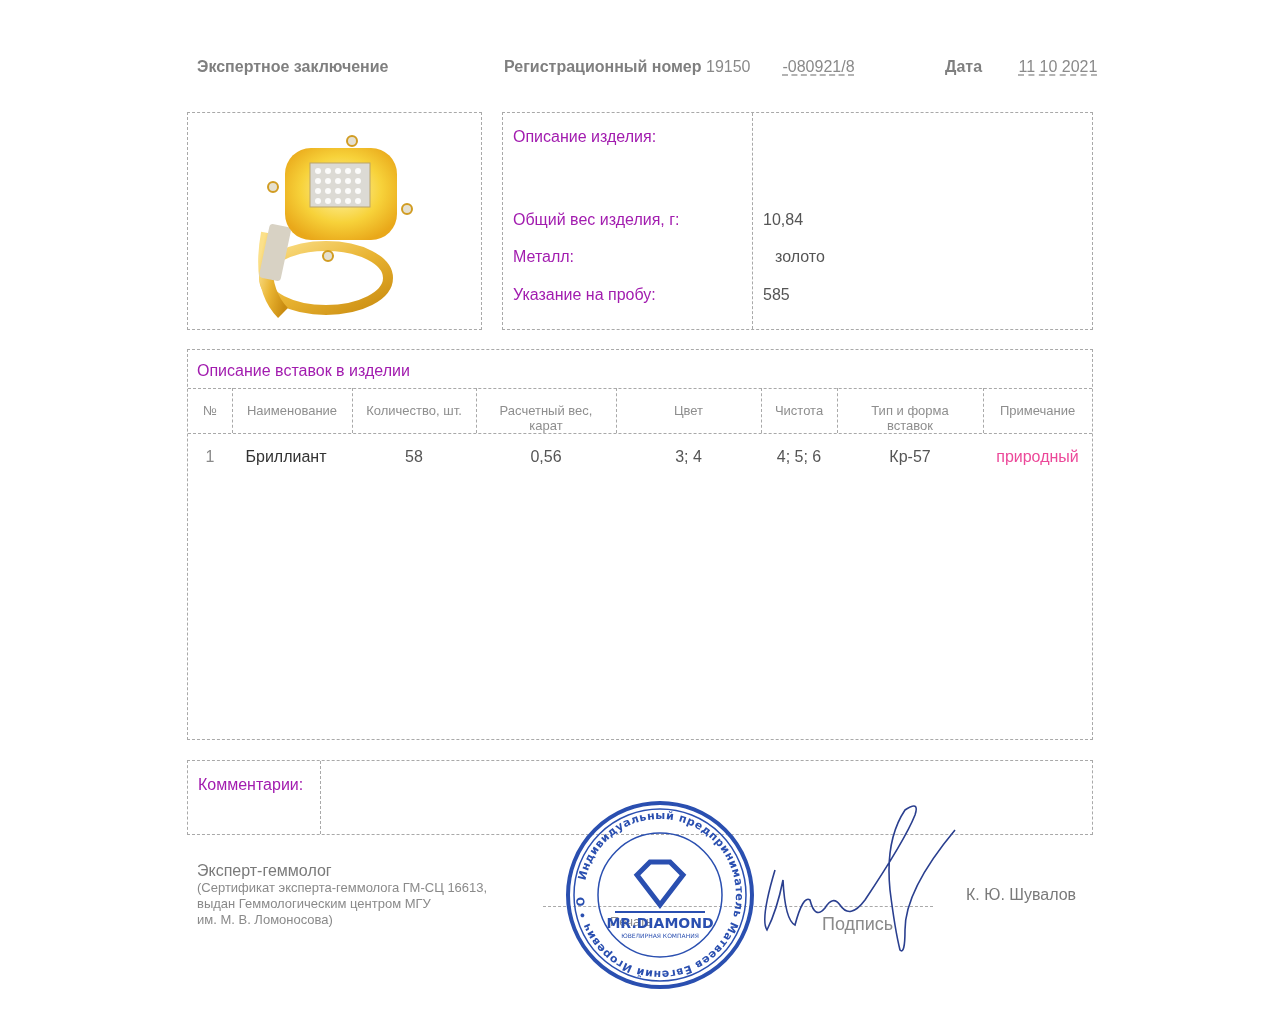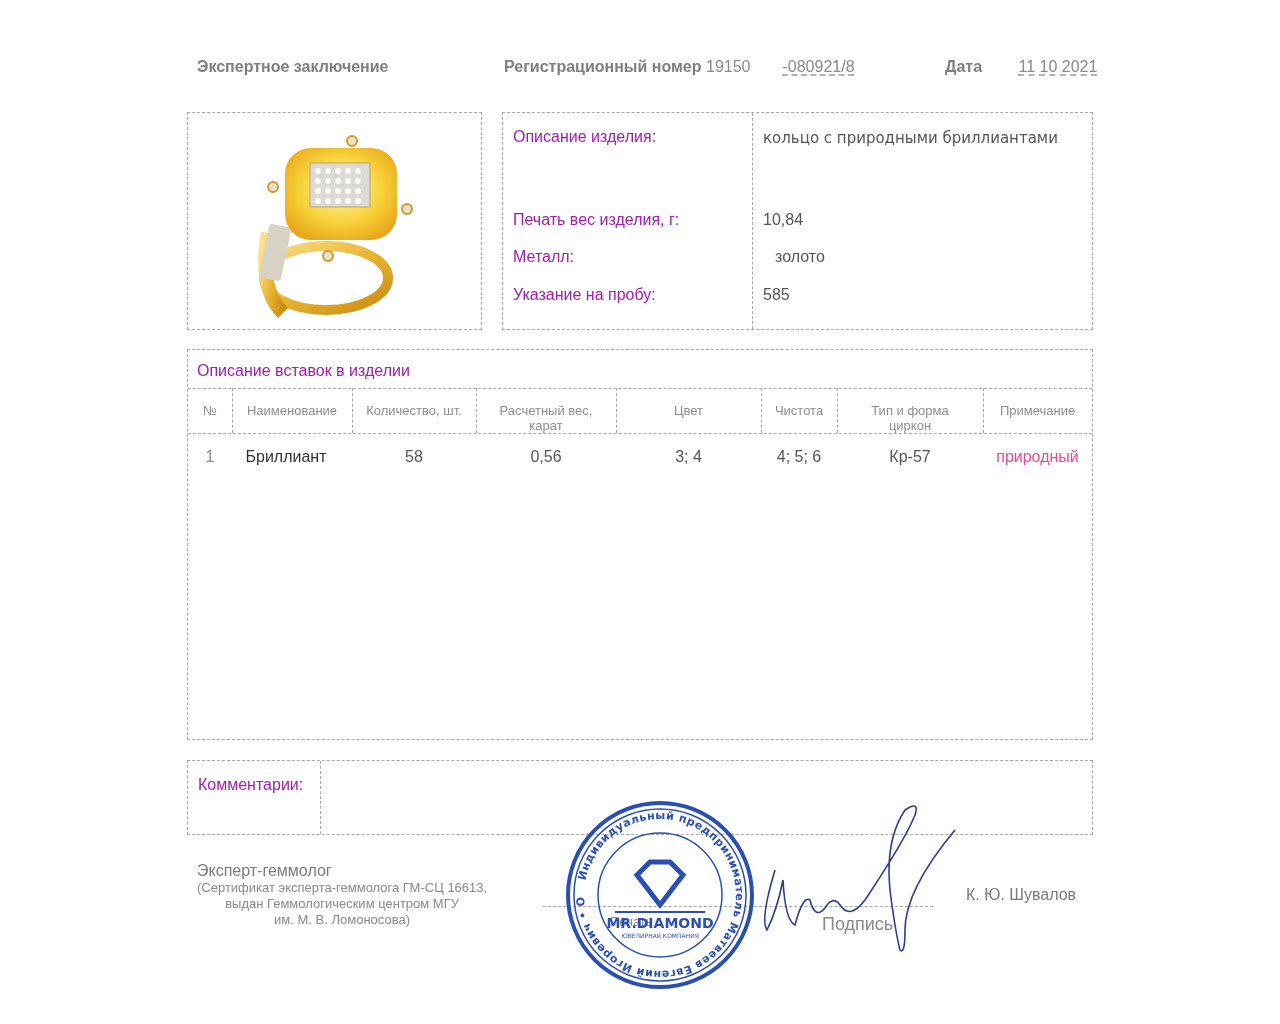--- a/index.html
+++ b/index.html
@@ -74,22 +74,21 @@
     <circle cx="164" cy="28" r="5" fill="#e5e0d0" stroke="#d19c22" stroke-width="2"></circle>
     <circle cx="85" cy="74" r="5" fill="#e5e0d0" stroke="#d19c22" stroke-width="2"></circle>
     <circle cx="219" cy="96" r="5" fill="#e5e0d0" stroke="#d19c22" stroke-width="2"></circle>
     <circle cx="140" cy="143" r="5" fill="#e5e0d0" stroke="#d19c22" stroke-width="2"></circle>
   </svg>
 </div>
 
 <div class="abs dash" style="left:502px; top:112px; width:591px; height:218px;">
   <div class="vline" style="left:249px; top:0; height:216px;"></div>
   <div class="abs lbl" style="left:10px; top:15px;">Описание изделия:</div>
-  <div class="abs val2" style="left:260px; top:16px; font-family:'DejaVu Sans', sans-serif; font-size:15px;">кольцо с природными бриллиантами</div>
-  <div class="abs lbl" style="left:10px; top:98px;">Печать вес изделия, г:</div>
+  <div class="abs lbl" style="left:10px; top:98px;">Общий вес изделия, г:</div>
   <div class="abs val2" style="left:260px; top:98px;">10,84</div>
   <div class="abs lbl" style="left:10px; top:135px;">Металл:</div>
   <div class="abs val2" style="left:260px; top:135px;margin-left:12px;">золото</div>
   <div class="abs lbl" style="left:10px; top:173px;">Указание на пробу:</div>
   <div class="abs val2" style="left:260px; top:173px;">585</div>
 </div>
 
 <div class="abs dash" style="left:187px; top:349px; width:906px; height:391px;">
   <div class="abs lbl" style="left:9px; top:12px; font-size:16px;">Описание вставок в изделии</div>
   <div class="hline" style="left:0; top:38px; width:904px;"></div>
@@ -101,42 +100,42 @@
   <div class="vline" style="left:573px; top:38px; height:45px;"></div>
   <div class="vline" style="left:649px; top:38px; height:45px;"></div>
   <div class="vline" style="left:795px; top:38px; height:45px;"></div>
 
   <div class="abs th" style="left:0; width:44px; top:53px;">№</div>
   <div class="abs th" style="left:44px; width:120px; top:53px;">Наименование</div>
   <div class="abs th" style="left:164px; width:124px; top:53px;">Количество, шт.</div>
   <div class="abs th" style="left:300px; width:116px; top:53px;">Расчетный вес, карат</div>
   <div class="abs th" style="left:428px; width:145px; top:53px;">Цвет</div>
   <div class="abs th" style="left:573px; width:76px; top:53px;">Чистота</div>
-  <div class="abs th" style="left:670px; width:104px; top:53px;">Тип и форма циркон</div>
+  <div class="abs th" style="left:670px; width:104px; top:53px;">Тип и форма вставок</div>
   <div class="abs th" style="left:795px; width:109px; top:53px;">Примечание</div>
 
   <div class="abs" style="left:0; top:98px; width:904px; height:22px;">
     <div class="abs td" style="left:0; width:44px; color:#8a8a8a;">1</div>
     <div class="abs td" style="left:44px; width:108px; color:#333;">Бриллиант</div>
     <div class="abs td" style="left:164px; width:124px;">58</div>
     <div class="abs td" style="left:288px; width:140px;">0,56</div>
     <div class="abs td" style="left:428px; width:145px;">3; 4</div>
     <div class="abs td" style="left:573px; width:76px;">4; 5; 6</div>
     <div class="abs td" style="left:649px; width:146px;">Кр-57</div>
     <div class="abs td" style="left:795px; width:109px; color:#ec4899;">природный</div>
   </div>
 </div>
 
 <div class="abs dash" style="left:187px; top:760px; width:906px; height:75px;">
   <div class="vline" style="left:132px; top:0; height:73px;"></div>
   <div class="abs lbl" style="left:10px; top:15px;">Комментарии:</div>
 </div>
 
 <div class="abs" style="left:197px; top:862px; font-size:16px; color:#7a7a7a;">Эксперт-геммолог</div>
-<div class="abs" style="left:197px; top:880px; font-size:13px; color:#8a8a8a; line-height:16px;text-align:center;">
+<div class="abs" style="left:197px; top:880px; font-size:13px; color:#8a8a8a; line-height:16px;">
   <div>(Сертификат эксперта-геммолога ГМ-СЦ 16613,</div>
   <div>выдан Геммологическим центром МГУ</div>
   <div>им. М. В. Ломоносова)</div>
 </div>
 
 <div class="hline" style="left:543px; top:906px; width:390px;"></div>
 <div class="abs" style="left:610px; top:914px; font-size:13px; color:#8a8a8a;">Печать</div>
 <div class="abs" style="left:822px; top:914px; font-size:18px; color:#8a8a8a;">Подпись</div>
 <div class="abs" style="left:966px; top:886px; font-size:16px; color:#7a7a7a;">К. Ю. Шувалов</div>
 

